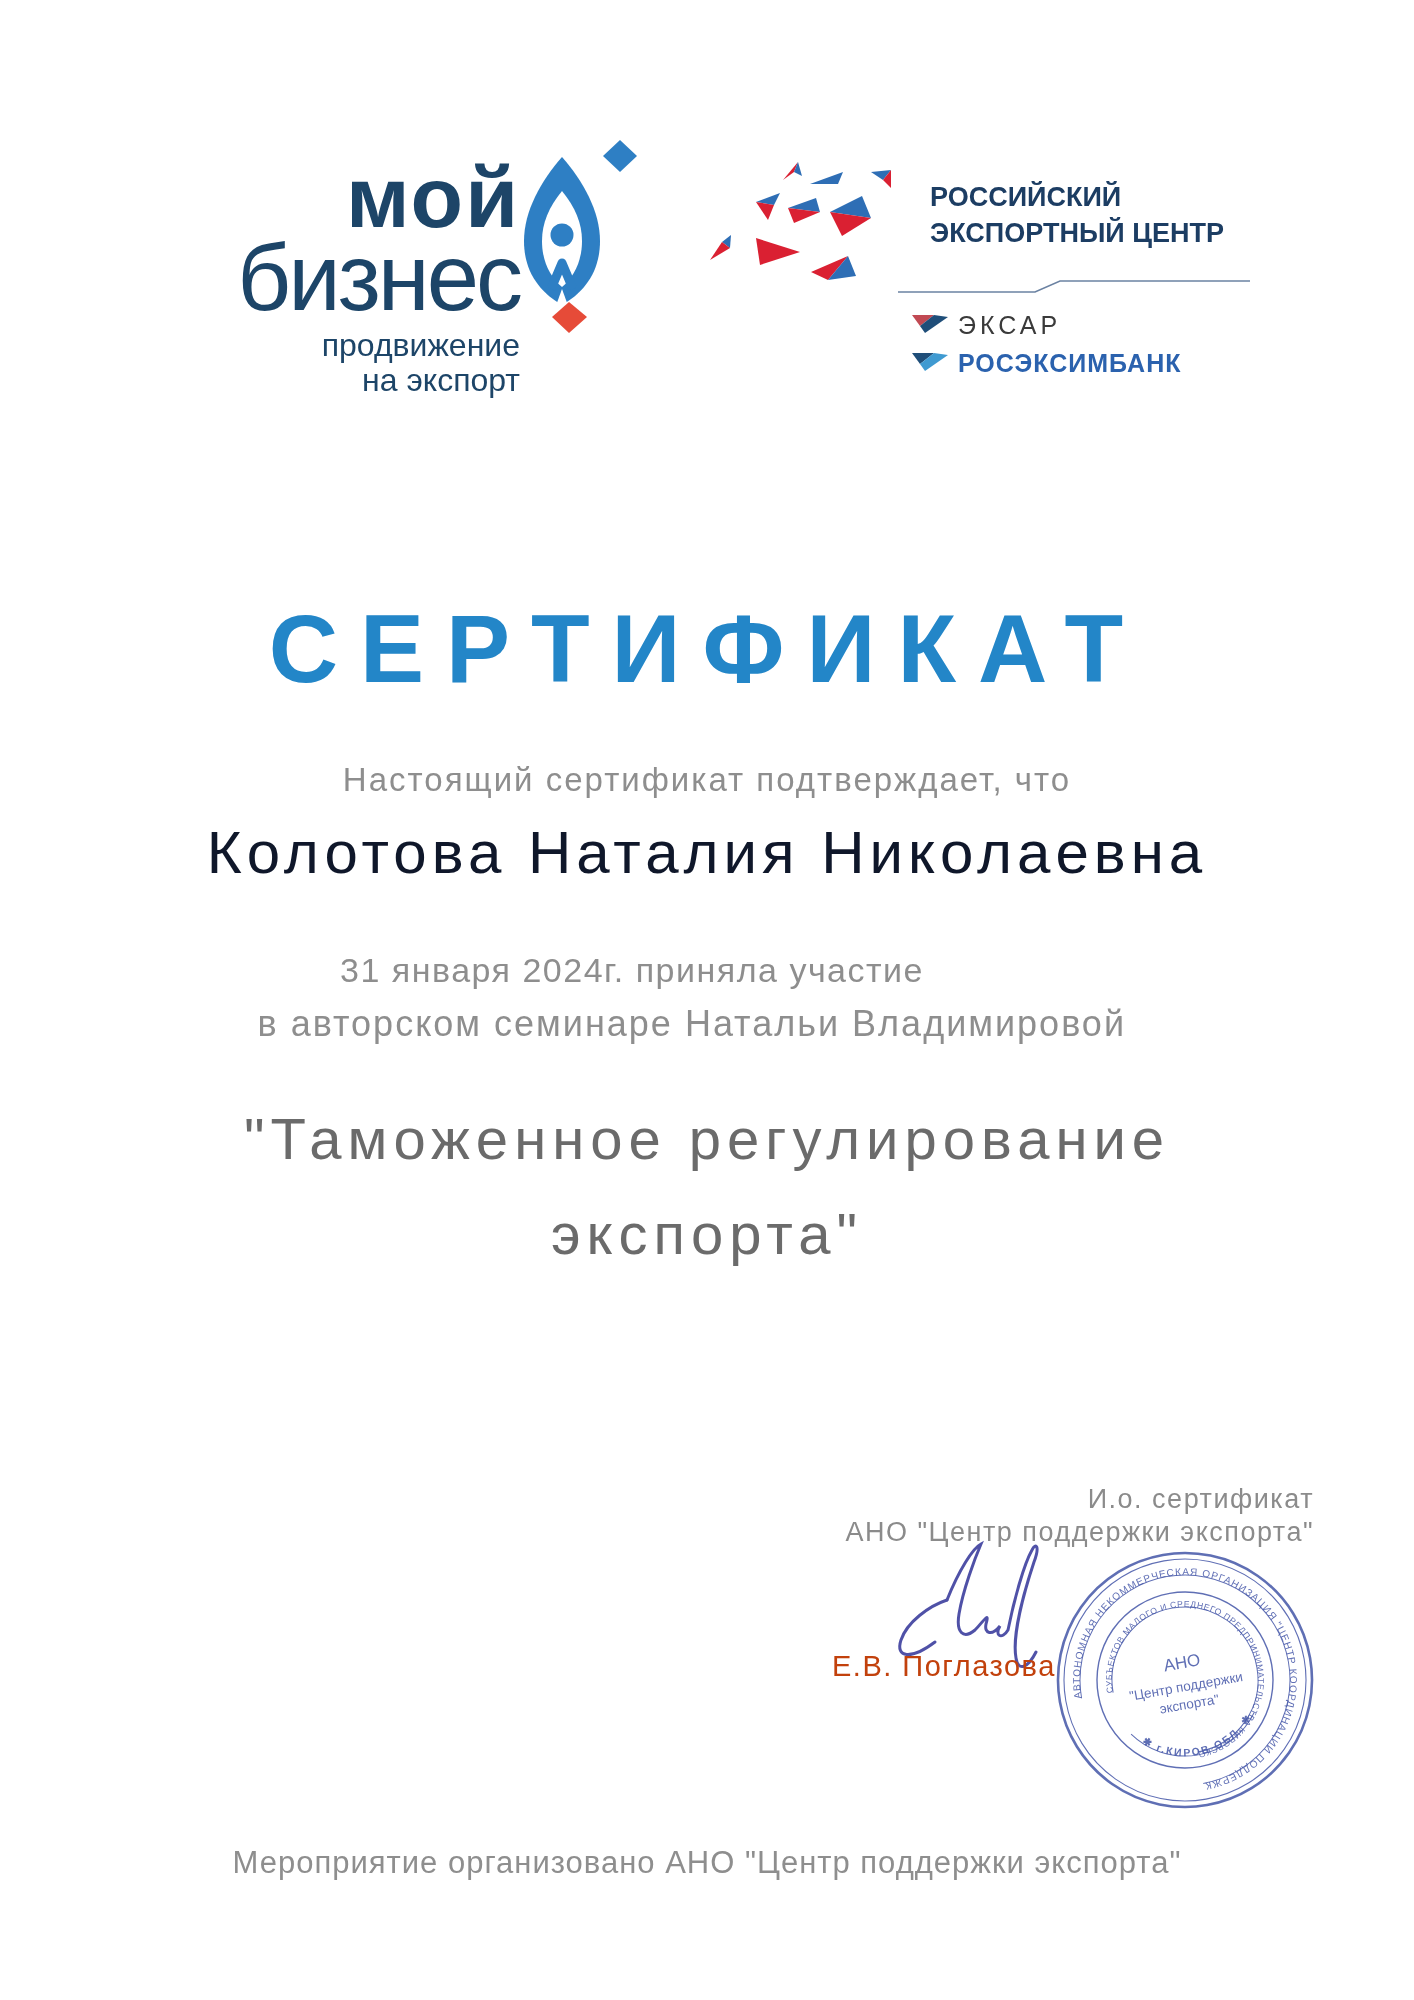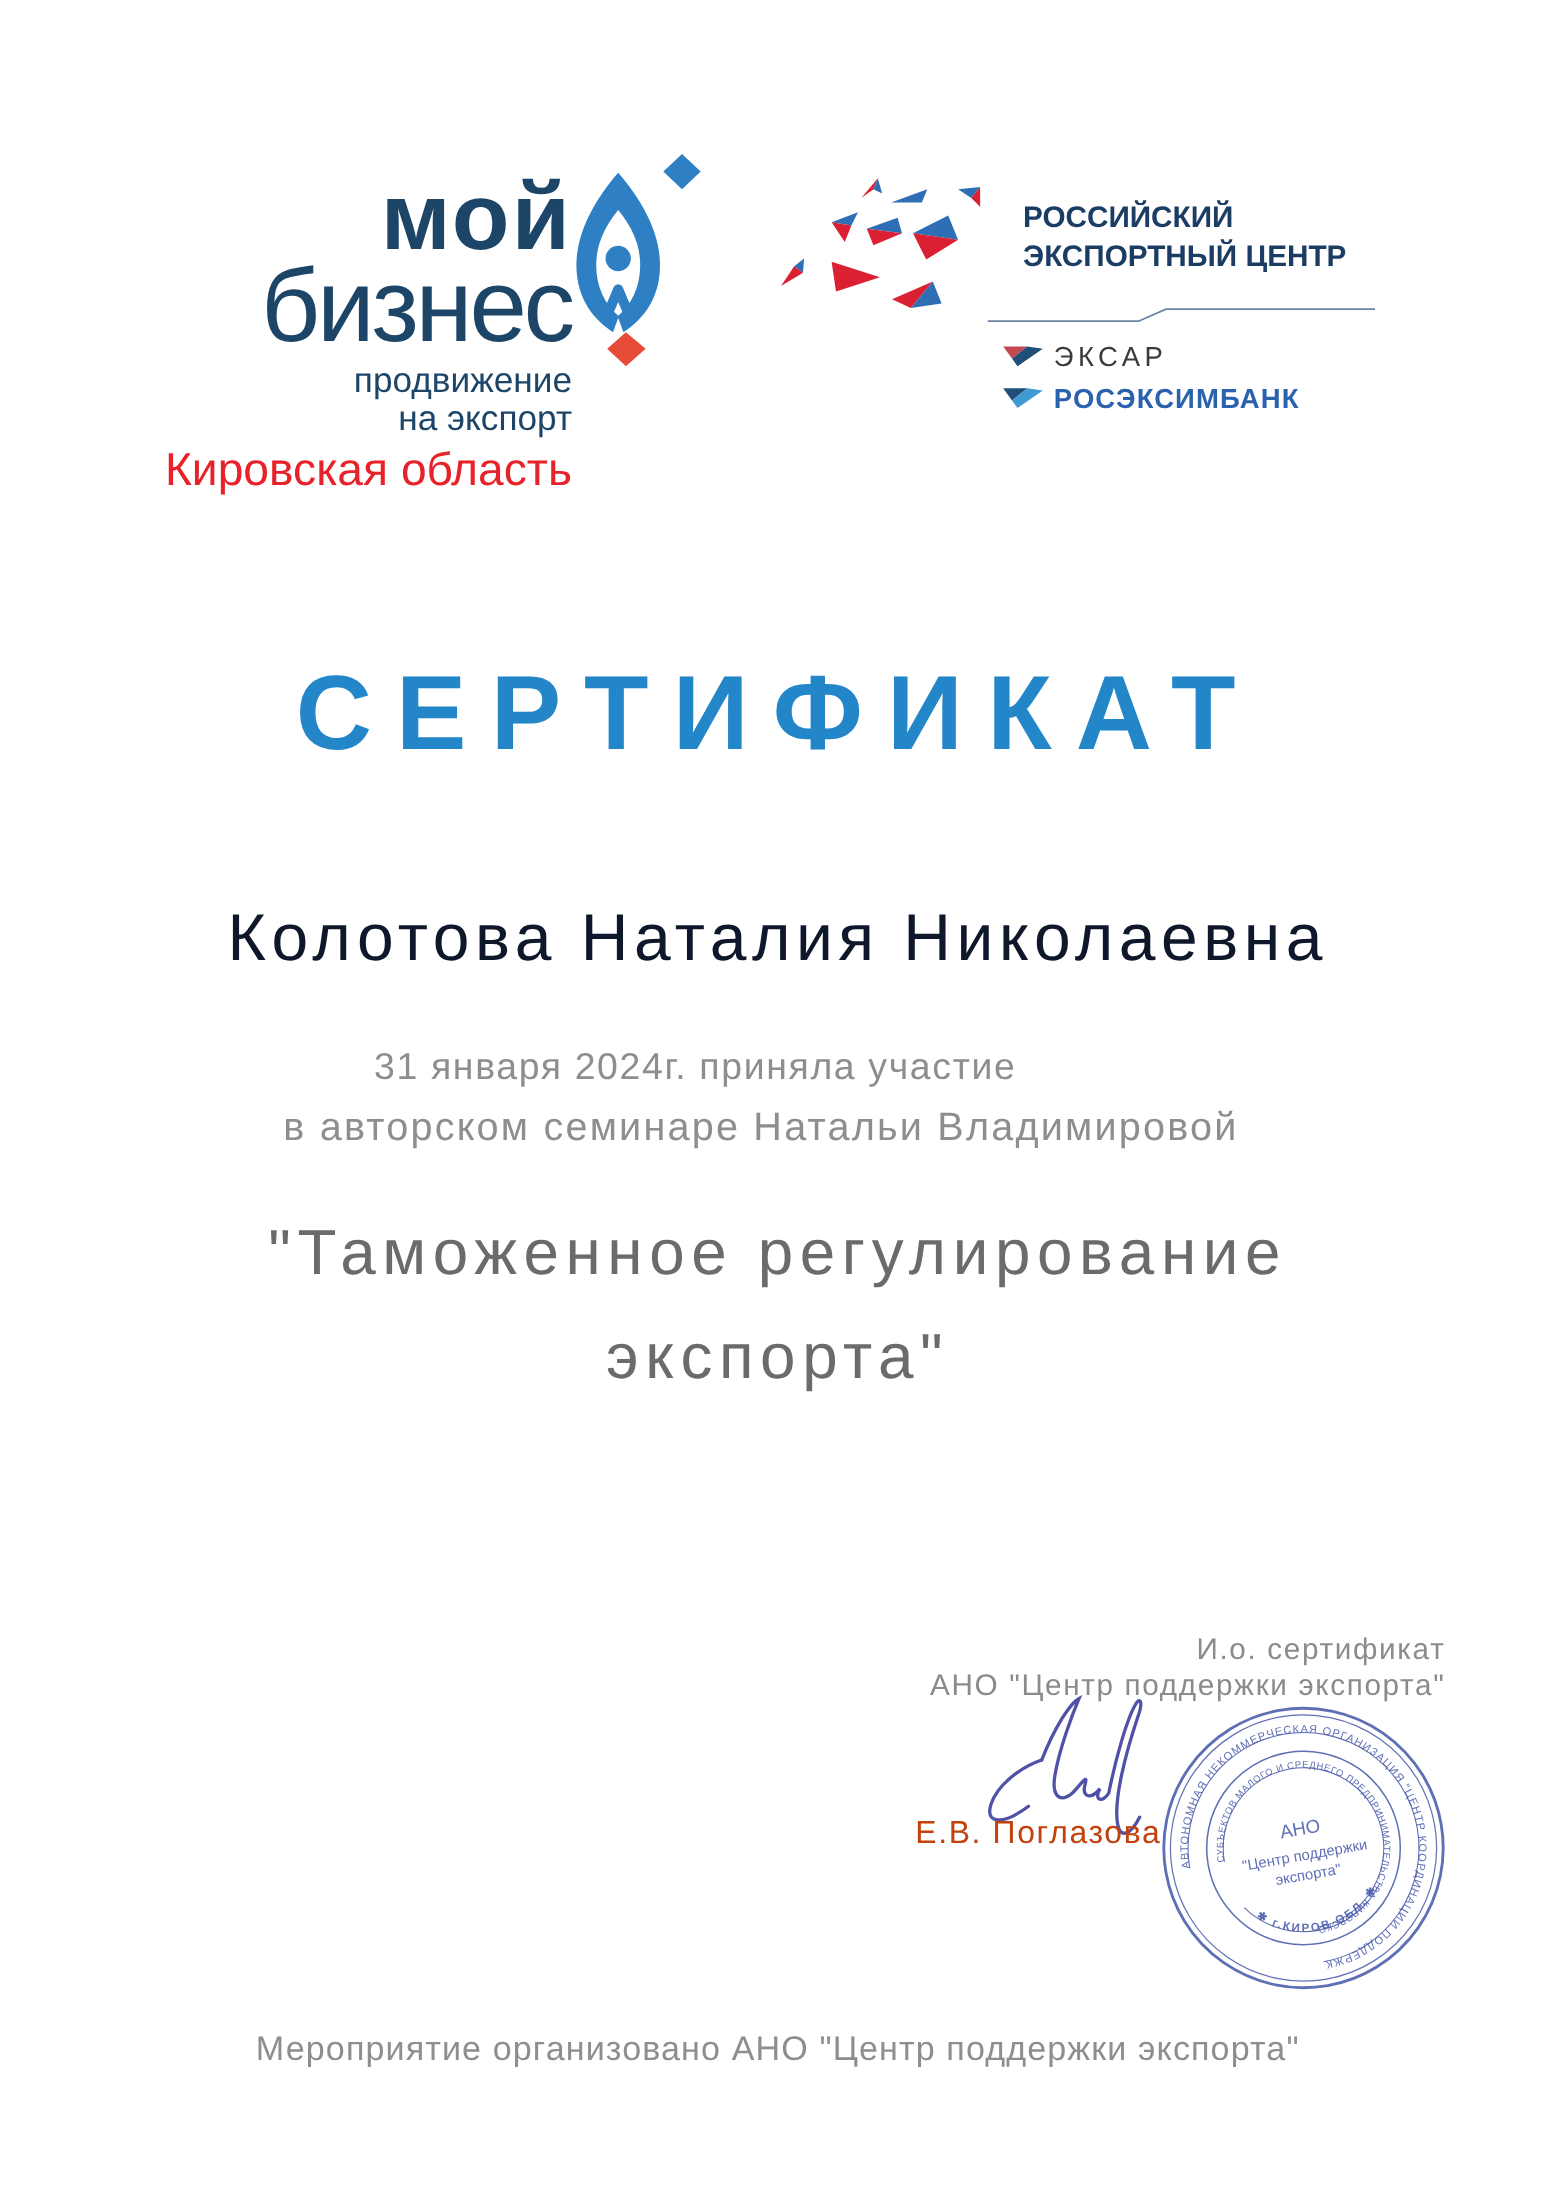--- a/index.html
+++ b/index.html
@@ -45,21 +45,20 @@
 </head>
 <body>
 
 <div class="page">
 
   <div class="abs mb-logo">
     <div class="mb-word1">мой</div>
     <div class="mb-word2">бизнес</div>
     <div class="mb-tag">продвижение</div>
     <div class="mb-tag2">на экспорт</div>
-    <div class="mb-region">Кировская область</div>
   </div>
 
   <svg class="abs" style="left:515px;top:105px;" width="130" height="240" viewBox="0 0 130 240">
     <polygon points="105,35 122,51 105,67 88,51" fill="#2e7fc4"></polygon>
     <path d="M47,52 C26,76 9,106 9,136 C9,168 26,188 47,200 C68,188 85,168 85,136 C85,106 68,76 47,52 Z" fill="#2e7fc4"></path>
     <path d="M47,86 C34,102 27,118 27,136 C27,156 35,172 47,182 C59,172 67,156 67,136 C67,118 60,102 47,86 Z" fill="#ffffff"></path>
     <circle cx="47" cy="130" r="11.5" fill="#2e7fc4"></circle>
     <path d="M36,184 L47,158 L58,184" stroke="#2e7fc4" stroke-width="9" fill="none" stroke-linejoin="round"></path>
     <polygon points="39,206 47,184 55,206" fill="#ffffff"></polygon>
     <polygon points="54,197 72,212 54,228 37,212" fill="#e64b38"></polygon>
@@ -102,20 +101,21 @@
   <div class="abs exar-label">ЭКСАР</div>
 
   <svg class="abs" style="left:910px;top:350px;" width="40" height="24" viewBox="0 0 40 24">
     <polygon points="2,3 24,3 10,14" fill="#1f4e79"></polygon>
     <polygon points="10,14 24,3 38,5 15,21" fill="#3f9ad1"></polygon>
   </svg>
   <div class="abs bank-label">РОСЭКСИМБАНК</div>
 
   <div class="abs cert-title">СЕРТИФИКАТ</div>
 
+  <div class="abs intro gray-s">Настоящий сертификат подтверждает, что</div>
   <div class="abs recipient">Колотова Наталия Николаевна</div>
   <div class="abs dateline gray-s">31 января 2024г. приняла участие</div>
   <div class="abs seminarline gray-s">в авторском семинаре Натальи Владимировой</div>
   <div class="abs course1">"Таможенное регулирование</div>
   <div class="abs course2">экспорта"</div>
 
   <div class="abs position">
     <div>И.о. сертификат</div>
     <div>АНО "Центр поддержки экспорта"</div>
   </div>

